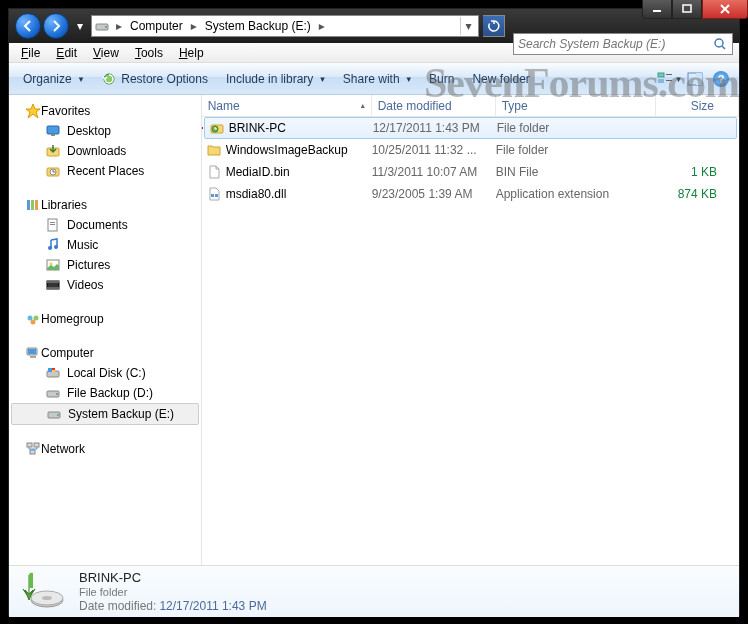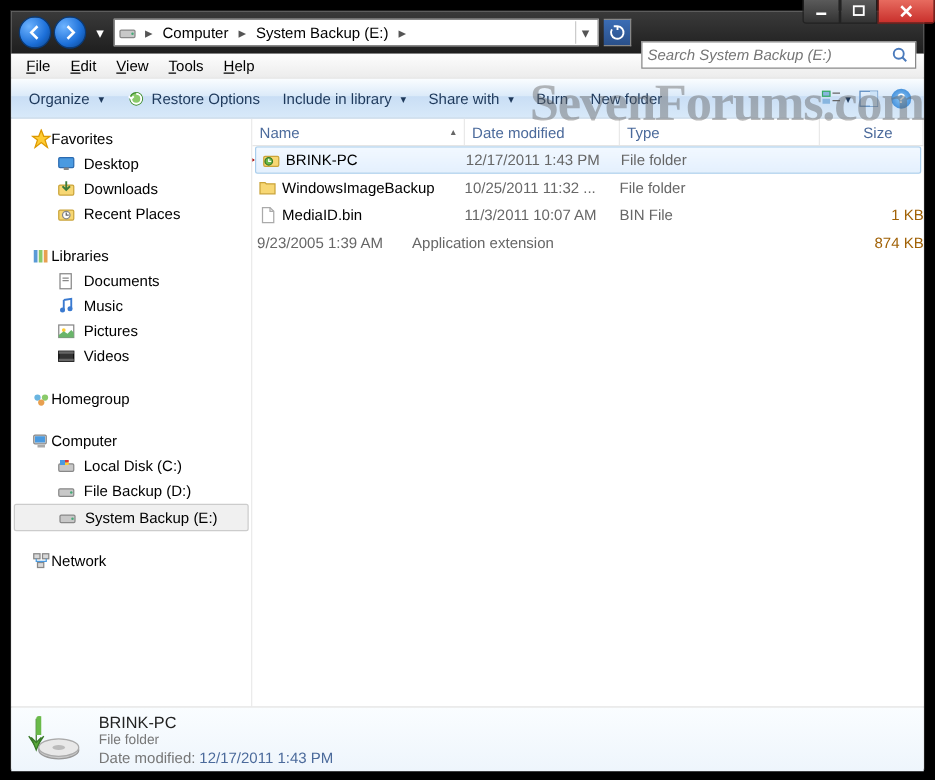--- a/index.html
+++ b/index.html
@@ -54,21 +54,21 @@
 .col-headers { display: flex; height: 22px; border-bottom: 1px solid #e5e5e5; }
 .col-h { padding: 3px 6px; color: #4b6a9b; border-right: 1px solid #e9e9e9; cursor:pointer; display:flex;align-items:center;gap:4px;}
 .col-h.sort::after{content:"▴"; font-size:8px;color:#666;margin-left:auto;}
 .c-name{width:170px;} .c-date{width:124px;} .c-type{width:160px;} .c-size{flex:1; text-align:right; padding-right:24px;margin-left:29px;}
 
 .file-list { flex:1; overflow:auto; position:relative;}
 .file-row { display: flex; align-items: center; height: 22px; padding-left: 4px; cursor:pointer;}
 .file-row.selected { background: linear-gradient(#f2f8ff,#e4f0fd); border: 1px solid #a8cdec; border-radius:2px; margin:0 2px;}
 .fr-name{width:166px;display:flex;align-items:center;gap:4px;} 
 .file-row.selected .fr-name{width:164px;}
-.fr-date{width:124px;color:#666;} .fr-type{width:160px;color:#666;} .fr-size{flex:1;text-align:right;color:#a16207;}
+.fr-date{width:124px;color:#666;} .fr-type{width:160px;color:#666;} .fr-size{flex:1;text-align:right;color:#15803d;padding-right:22px;}
 .f-icon{width:16px;height:16px;display:flex;align-items:center;justify-content:center;font-size:13px;flex-shrink:0;}
 
 .arrow-annotation { position: absolute; left: -40px; top: -2px; width: 40px; height: 24px; pointer-events:none;}
 
 .details-pane { height: 52px; border-top: 1px solid #ddd; background: linear-gradient(#fafdff,#eef5fc); display: flex; align-items: center; padding: 4px 10px; gap: 12px;}
 .dp-icon { width:48px;height:44px;display:flex;align-items:center;justify-content:center;}
 .dp-text { display:flex;flex-direction:column; gap:1px;}
 .dp-title{font-size:13px;color:#222;}
 .dp-sub{font-size:11px;color:#777;}
 .dp-meta{font-size:11px;color:#777;}
@@ -410,20 +410,30 @@
                     <path d="M10 2 L10 5 L13 5" fill="none" stroke="#aaa"></path>
                   </svg>
                 </span>
                 <span>MediaID.bin</span>
               </div>
               <div class="fr-date">11/3/2011 10:07 AM</div>
               <div class="fr-type">BIN File</div>
               <div class="fr-size">1 KB</div>
             </div>
             <div class="file-row">
+              <div class="fr-name">
+                <span class="f-icon">
+                  <svg width="16" height="16">
+                    <path d="M4 2 L10 2 L13 5 L13 14 L4 14 Z" fill="#fff" stroke="#aaa"></path>
+                    <rect x="5" y="8" width="3" height="3" fill="#5a9ad6"></rect>
+                    <rect x="9" y="8" width="3" height="3" fill="#5a9ad6"></rect>
+                  </svg>
+                </span>
+                <span>msdia80.dll</span>
+              </div>
               <div class="fr-date">9/23/2005 1:39 AM</div>
               <div class="fr-type">Application extension</div>
               <div class="fr-size">874 KB</div>
             </div>
           </div>
       </div>
     </div>
 
     <div class="details-pane">
       <div class="dp-icon">

